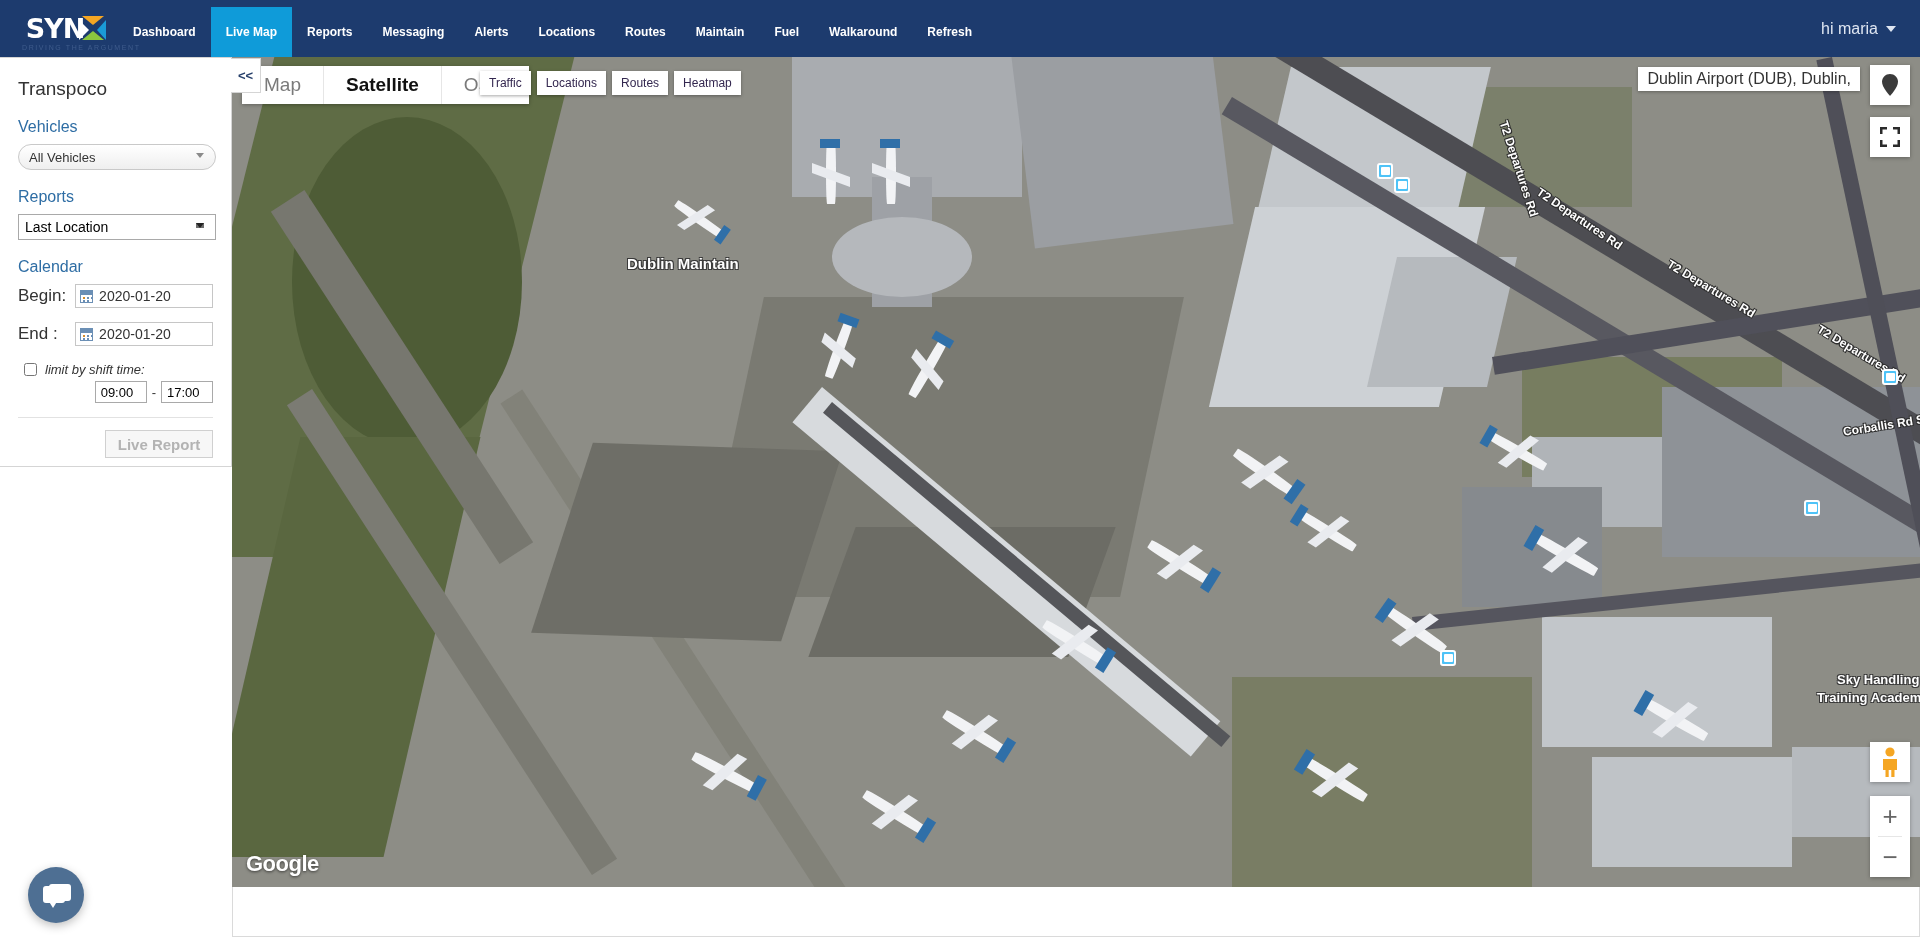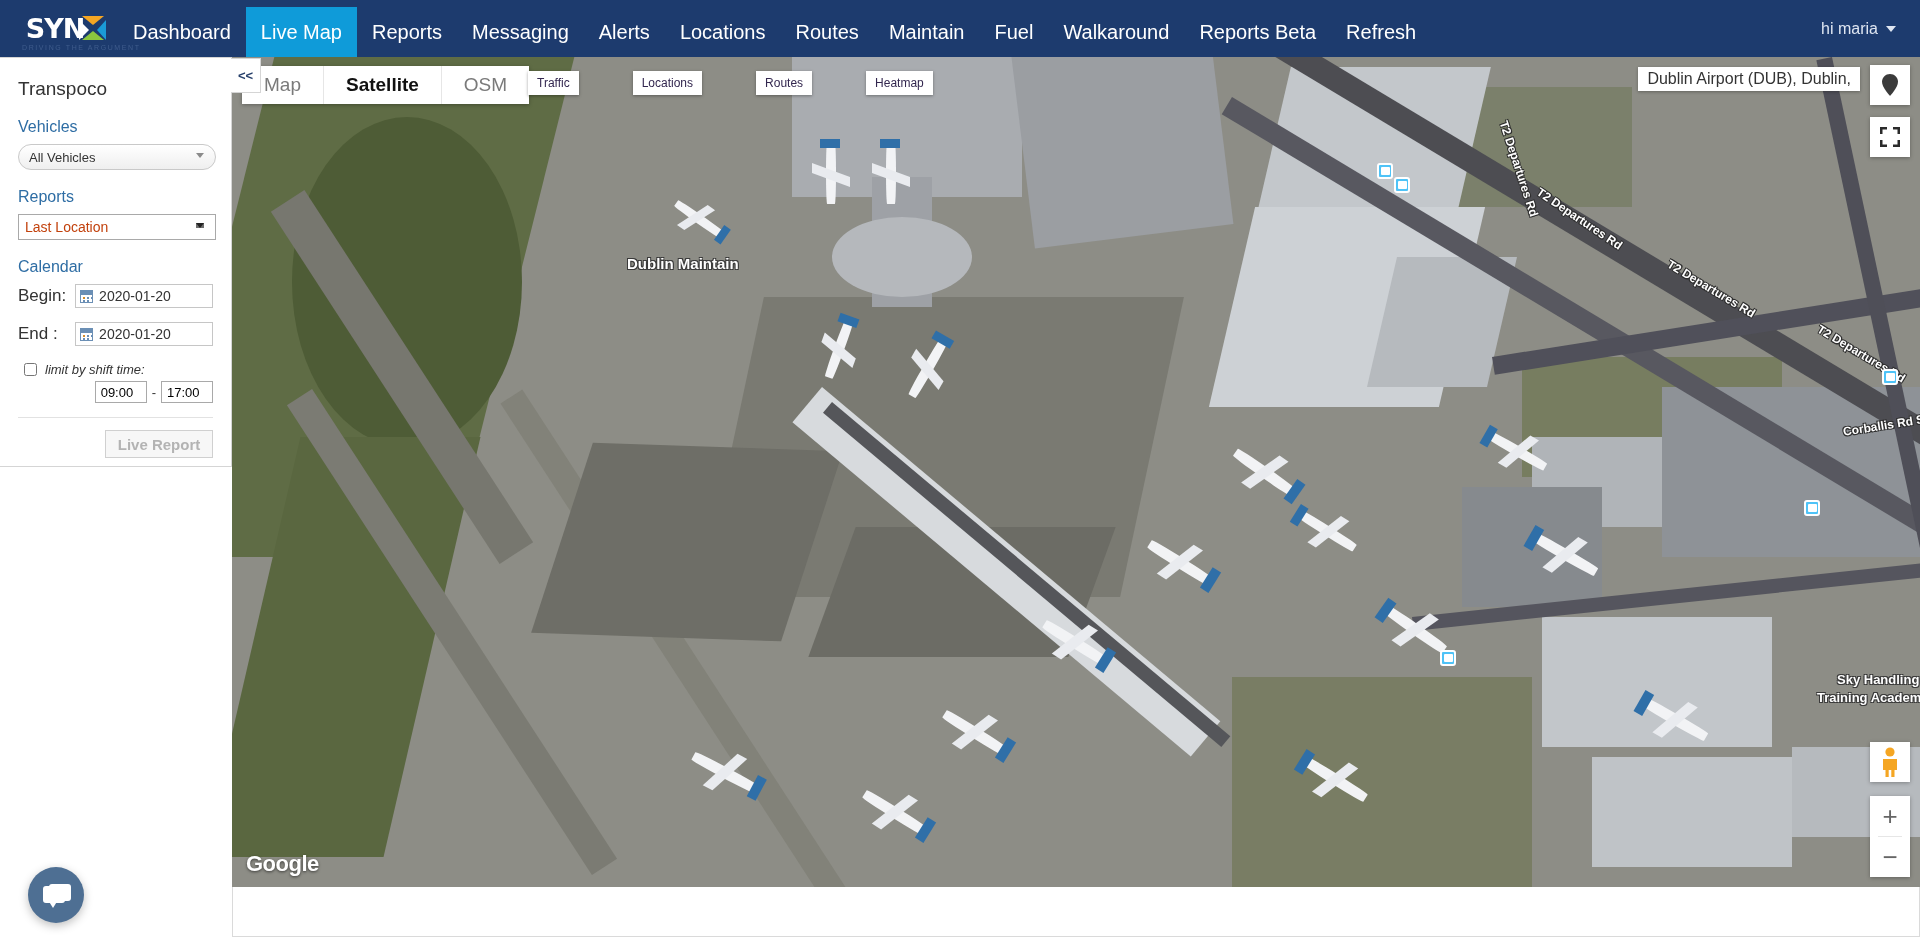--- a/index.html
+++ b/index.html
@@ -34,21 +34,21 @@
   .tri-bottom { border-left: 11px solid transparent; border-right: 11px solid transparent; border-bottom: 9px solid #8cc63e; bottom: 2px; left: 2px;}
   .tri-left-w { border-top: 10px solid transparent; border-bottom: 10px solid transparent; border-left: 10px solid #ffffff; left: -1px; top: 4px;}
   .logo-sub {
     position:absolute; bottom:6px; left:22px; color:#3f5c8c;
     font-size:7px; letter-spacing:1.6px; white-space:nowrap;
   }
 
   #nav-items { display: flex; align-items: stretch; }
   .nav-item {
     display: flex; align-items: center; padding: 0 15px;
-    color: #ffffff; font-size: 20px; font-weight: normal;
+    color: #ffffff; font-size: 12px; font-weight: bold;
     cursor: pointer; white-space: nowrap;
     font-family: "Liberation Sans", sans-serif;
     margin-top: 7px;
   }
   .nav-item.active { background: #0f9bd9; }
 
   #user-menu {
     position: absolute; right: 24px; top: 0; height: 57px;
     display: flex; align-items: center; color: #dfe6f2; font-size: 16px;
     cursor: pointer;
@@ -92,21 +92,21 @@
   .sel-wrap { position:relative; display:inline-block; }
   .sel-wrap .arr {
     position:absolute; right:12px; top:9px; width:0;height:0;
     border-left:4px solid transparent;border-right:4px solid transparent;
     border-top:5px solid #8b8b8b; pointer-events:none;
   }
   .sel-wrap .arr.dark { border-top-color:#222; }
 
   select.sb-select-plain {
     width: 198px; height: 26px; font-size: 14px;
-    border:1px solid #a9a9a9; background:#fff; color:#c2410c;
+    border:1px solid #a9a9a9; background:#fff; color:#000000;
     padding-left:6px; appearance:none; -webkit-appearance:none;
     font-family:"Liberation Sans", sans-serif;
   }
 
   .cal-row { display:flex; align-items:center; margin-bottom: 14px; }
   .cal-lbl { font-size:17px; color:#333; width:58px; }
   .date-box {
     width: 140px; height:24px; border:1px solid #c6c6c6; background:#fff;
     display:flex; align-items:center; padding-left:4px;
   }
@@ -188,21 +188,20 @@
   }
   .mt-btn:last-child{border-right:none;}
   .mt-btn.active { color:#111; font-weight:bold; }
 
   #layer-ctrl { position:absolute; left:248px; top:14px; display:flex; gap:6px; z-index:20;}
   .layer-btn {
     background:#ffffff; height:24px; padding:0 9px;
     display:flex;align-items:center; font-size:12px; color:#33274f;
     cursor:pointer; box-shadow:0 1px 3px rgba(0,0,0,.35);
     font-family:"Liberation Sans", sans-serif;
-    margin-left:48px;
   }
 
   
   #place-label {
     position:absolute; right:60px; top:10px; background:#fff; z-index:20;
     padding:3px 9px; font-size:16px; color:#333; box-shadow:0 1px 3px rgba(0,0,0,.3);
     font-family:"Liberation Sans", sans-serif;
   }
   .rt-btn {
     position:absolute; right:10px; background:#fff; width:40px;height:40px;
@@ -272,21 +271,20 @@
       <div class="nav-item">Dashboard</div>
       <div class="nav-item active">Live Map</div>
       <div class="nav-item">Reports</div>
       <div class="nav-item">Messaging</div>
       <div class="nav-item">Alerts</div>
       <div class="nav-item">Locations</div>
       <div class="nav-item">Routes</div>
       <div class="nav-item">Maintain</div>
       <div class="nav-item">Fuel</div>
       <div class="nav-item">Walkaround</div>
-      <div class="nav-item">Reports Beta</div>
       <div class="nav-item">Refresh</div>
     </div>
   <div id="user-menu">
     <span>hi maria</span>
     <span class="caret"></span>
   </div>
 </div>
 
 <div id="main">
 

